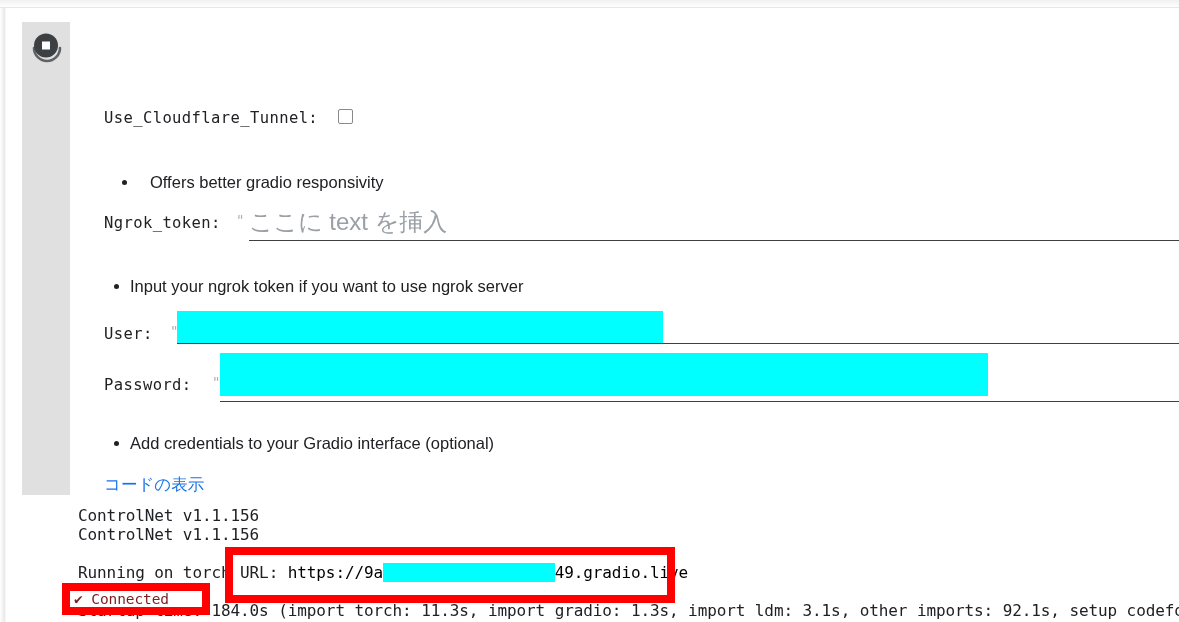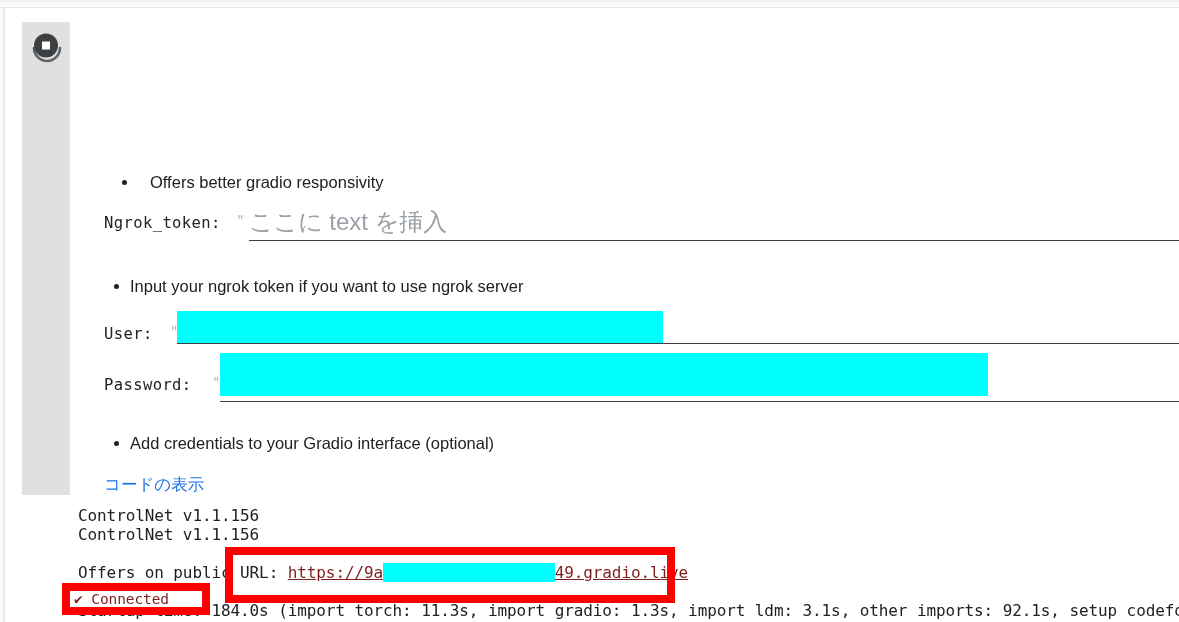--- a/index.html
+++ b/index.html
@@ -170,22 +170,21 @@
     color: #202124;
     white-space: pre;
     letter-spacing: -0.1px;
   }
   .term-line {
     position: absolute;
     left: 56px;
     white-space: pre;
   }
   .term-link {
-    color: #7f1d1d;
-    text-decoration: underline;
+    color: #000000;
     margin-top: 22px;
   }
   .term-inline-redact {
     display: inline-block;
     background: #00ffff;
     color: transparent;
     vertical-align: baseline;
   }
 
   
@@ -231,20 +230,24 @@
   <svg width="34" height="34" viewBox="0 0 34 34">
     <path d="M4 18 A13 13 0 0 0 30 18" fill="none" stroke="#5f6368" stroke-width="2.6" stroke-linecap="round"></path>
     <circle cx="16" cy="15.5" r="12" fill="#3c4043"></circle>
     <rect x="12" y="11.5" width="8" height="8" fill="#ffffff"></rect>
   </svg>
 </div>
 
 <div id="form-cell">
 
 
+  <div class="form-row" style="top:84px;">
+    <span class="form-label">Use_Cloudflare_Tunnel:</span>
+    <div id="cloudflare-checkbox"></div>
+  </div>
 
   <div class="bullet-item" style="left:52px; top:150px;">
     <span class="bullet-dot" style="left:0;"></span>
     <span style="position:absolute; left:28px; top:0;">Offers better gradio responsivity</span>
   </div>
 
   <div class="form-row" style="top:189px;">
     <span class="form-label">Ngrok_token:</span>
     <div class="text-input-wrap" style="left:166px; width:943px;">
       <span class="quote-mark">"</span>
@@ -282,20 +285,20 @@
   </div>
 
   <div id="show-code-link">コードの表示</div>
 </div>
 
 <div id="terminal-output">
   <div class="term-line" style="top:8px;">ControlNet v1.1.156</div>
   <div class="term-line" style="top:27px;">ControlNet v1.1.156</div>
 
   
-  <div class="term-line" style="top:65px;"><span>Offers on public URL: </span><span class="term-link"><span>https://9a</span><span class="term-inline-redact">                  </span><span>49.gradio.live</span></span></div>
+  <div class="term-line" style="top:65px;"><span>Running on torch URL: </span><span class="term-link"><span>https://9a</span><span class="term-inline-redact">                  </span><span>49.gradio.live</span></span></div>
 
   <div class="term-line" style="top:103px;">Startup time: 184.0s (import torch: 11.3s, import gradio: 1.3s, import ldm: 3.1s, other imports: 92.1s, setup codeformer: 0</div>
 </div>
 
 <div class="annot-box" id="annot-url-box"></div>
 <div class="annot-box" id="annot-connected-box"></div>
 <div id="connected-status">✔ Connected</div>
 
 </body></html>

